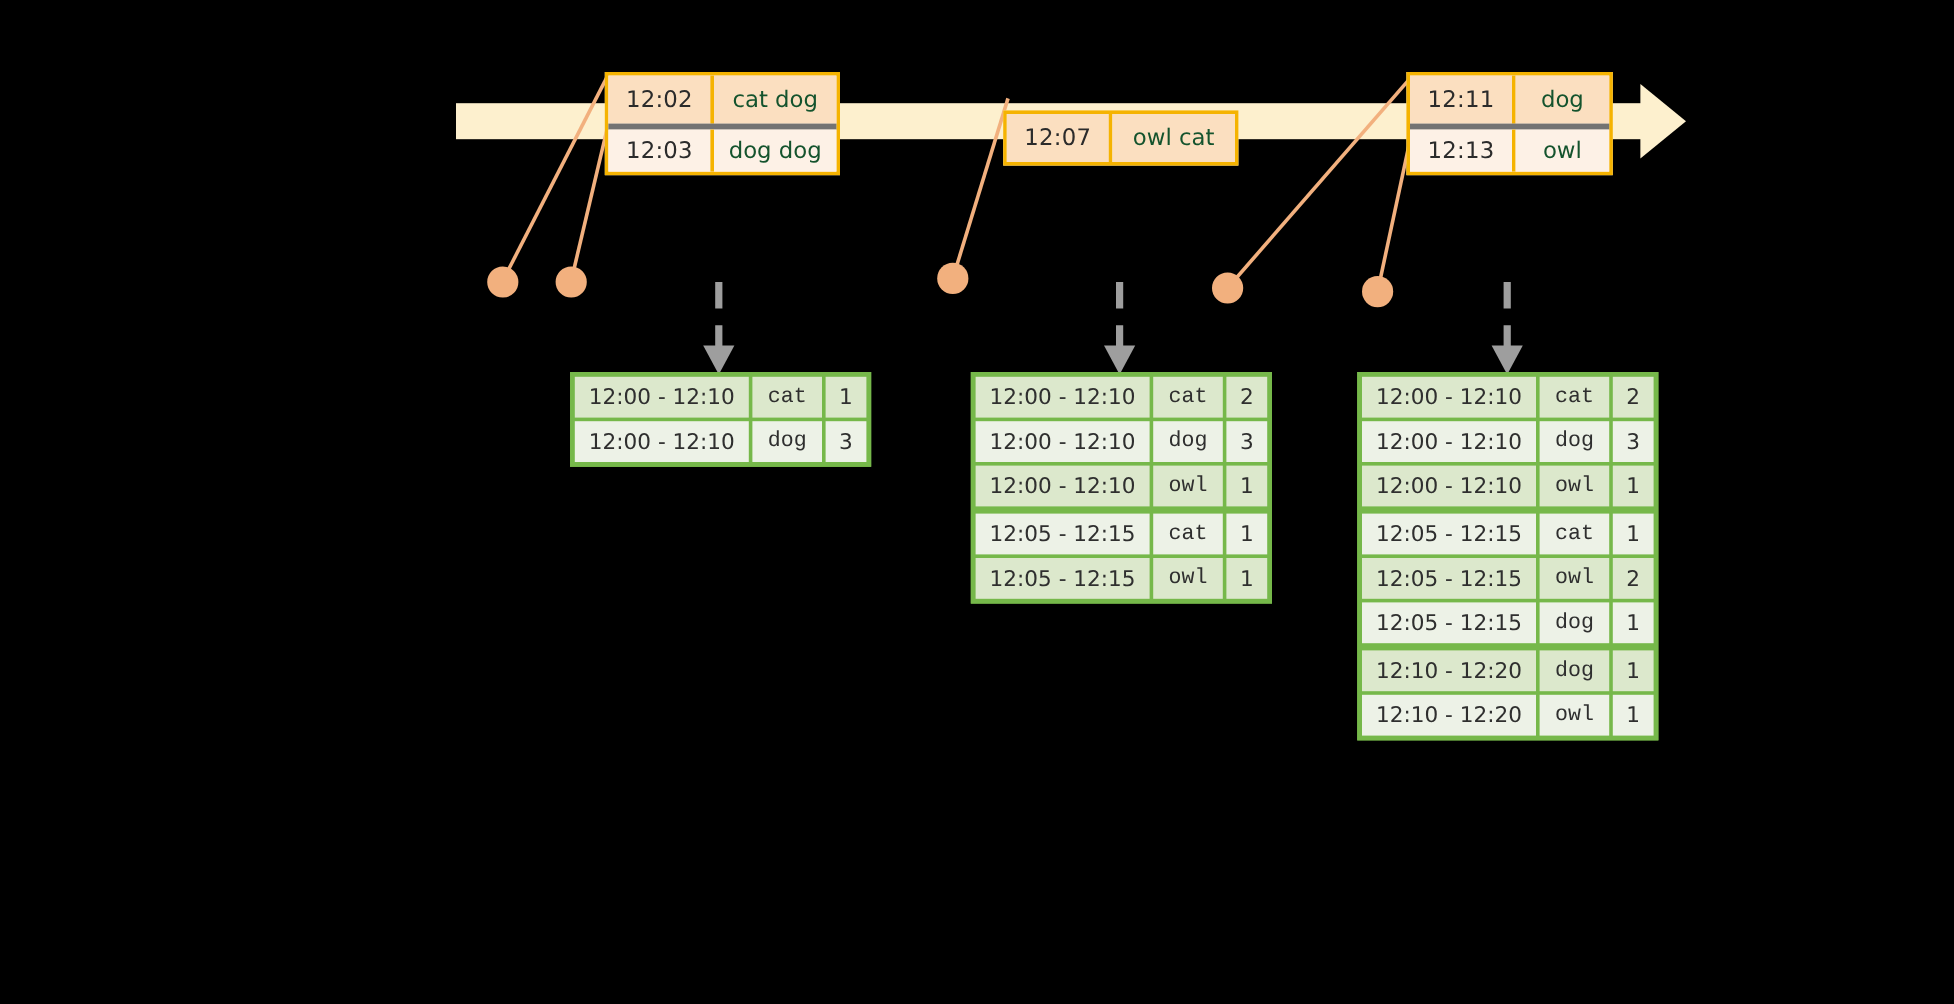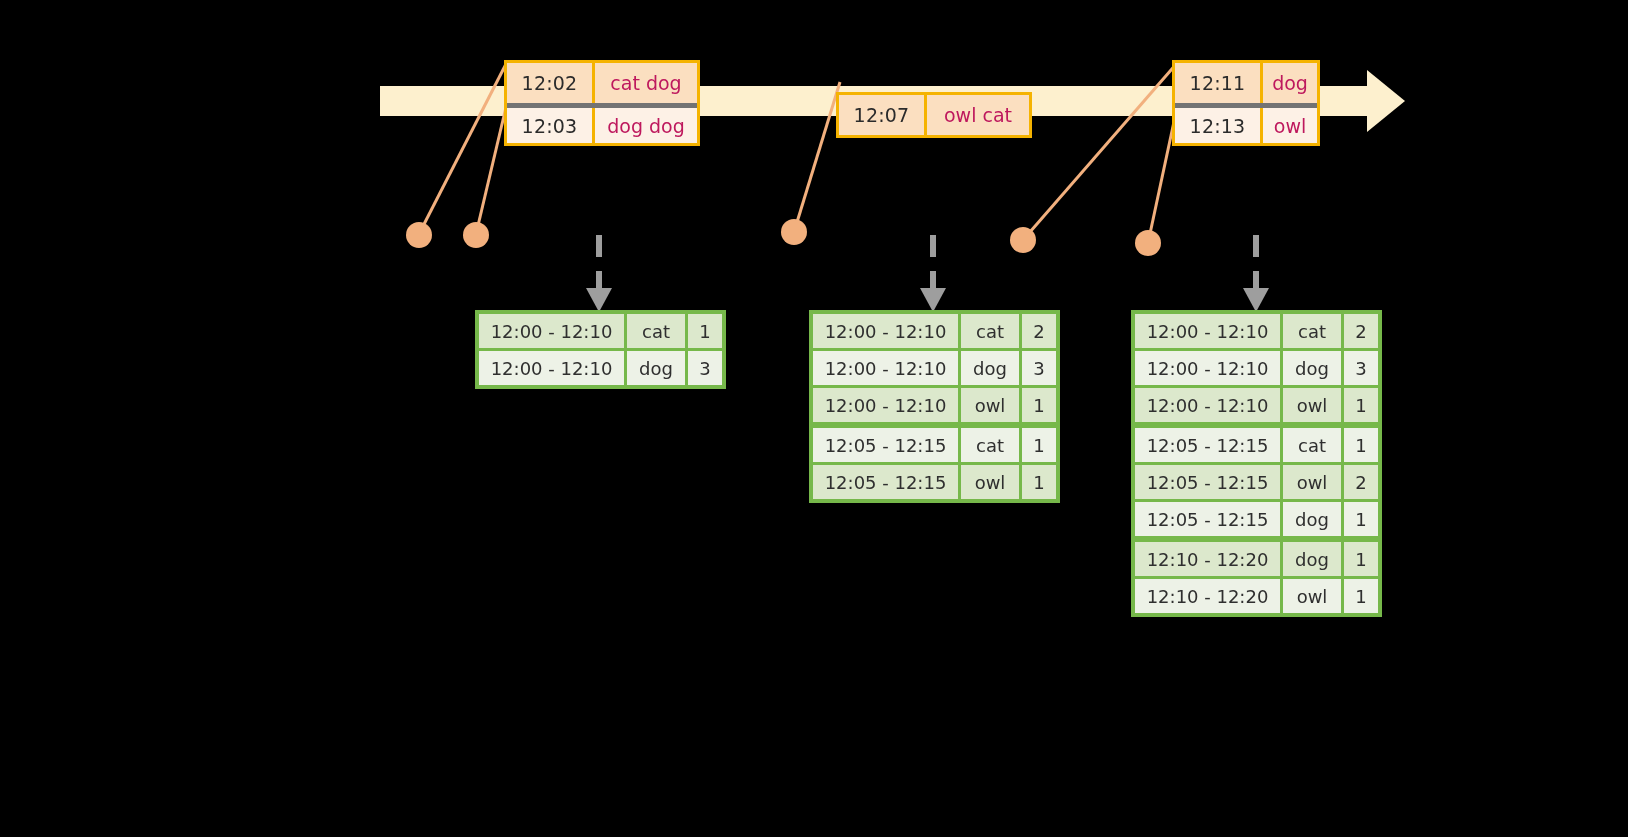--- a/index.html
+++ b/index.html
@@ -66,21 +66,21 @@
     color: #2b2b2b;
     letter-spacing: 0.2px;
   }
   .evt-words {
     box-sizing: border-box;
     flex: 1;
     display: flex;
     align-items: center;
     justify-content: center;
     font-size: 19px;
-    color: #be185d;
+    color: #14532d;
   }
 
   
   .res-table {
     position: absolute;
     border: 4px solid #76B84A;
     box-sizing: border-box;
     background: #76B84A;
     display: flex;
     flex-direction: column;
@@ -99,21 +99,21 @@
     display: flex;
     align-items: center;
     justify-content: center;
     font-size: 18px;
     color: #2f2f2f;
     box-sizing: border-box;
   }
   .res-row.shade .res-cell { background: #DCE8CC; }
   .res-row.plain .res-cell { background: #EDF2E7; }
   .c-window { width: 145px; }
-  .c-word   { width: 58px; }
+  .c-word   { width: 58px; font-family: Liberation Mono, monospace; }
   .c-count  { width: 34px; }
 
   .t3 .c-window { width: 145px; }
   .t3 .c-word   { width: 58px; }
   .t3 .c-count  { width: 34px; }
 </style>
 </head>
 <body>
 
 <div id="stage">
@@ -168,21 +168,21 @@
     </div>
   </div>
 
   <div class="evt-box" style="left:836px; top:92px; width:196px;">
     <div class="evt-row shade">
       <div class="evt-time">12:07</div>
       <div class="evt-words">owl cat</div>
     </div>
   </div>
 
-  <div class="evt-box" style="left:1172px; top:60px; width:148px;">
+  <div class="evt-box" style="left:1172px; top:60px; width:172px;">
     <div class="evt-row shade">
       <div class="evt-time">12:11</div>
       <div class="evt-words">dog</div>
     </div>
     <div class="evt-row plain">
       <div class="evt-time">12:13</div>
       <div class="evt-words">owl</div>
     </div>
   </div>
 

